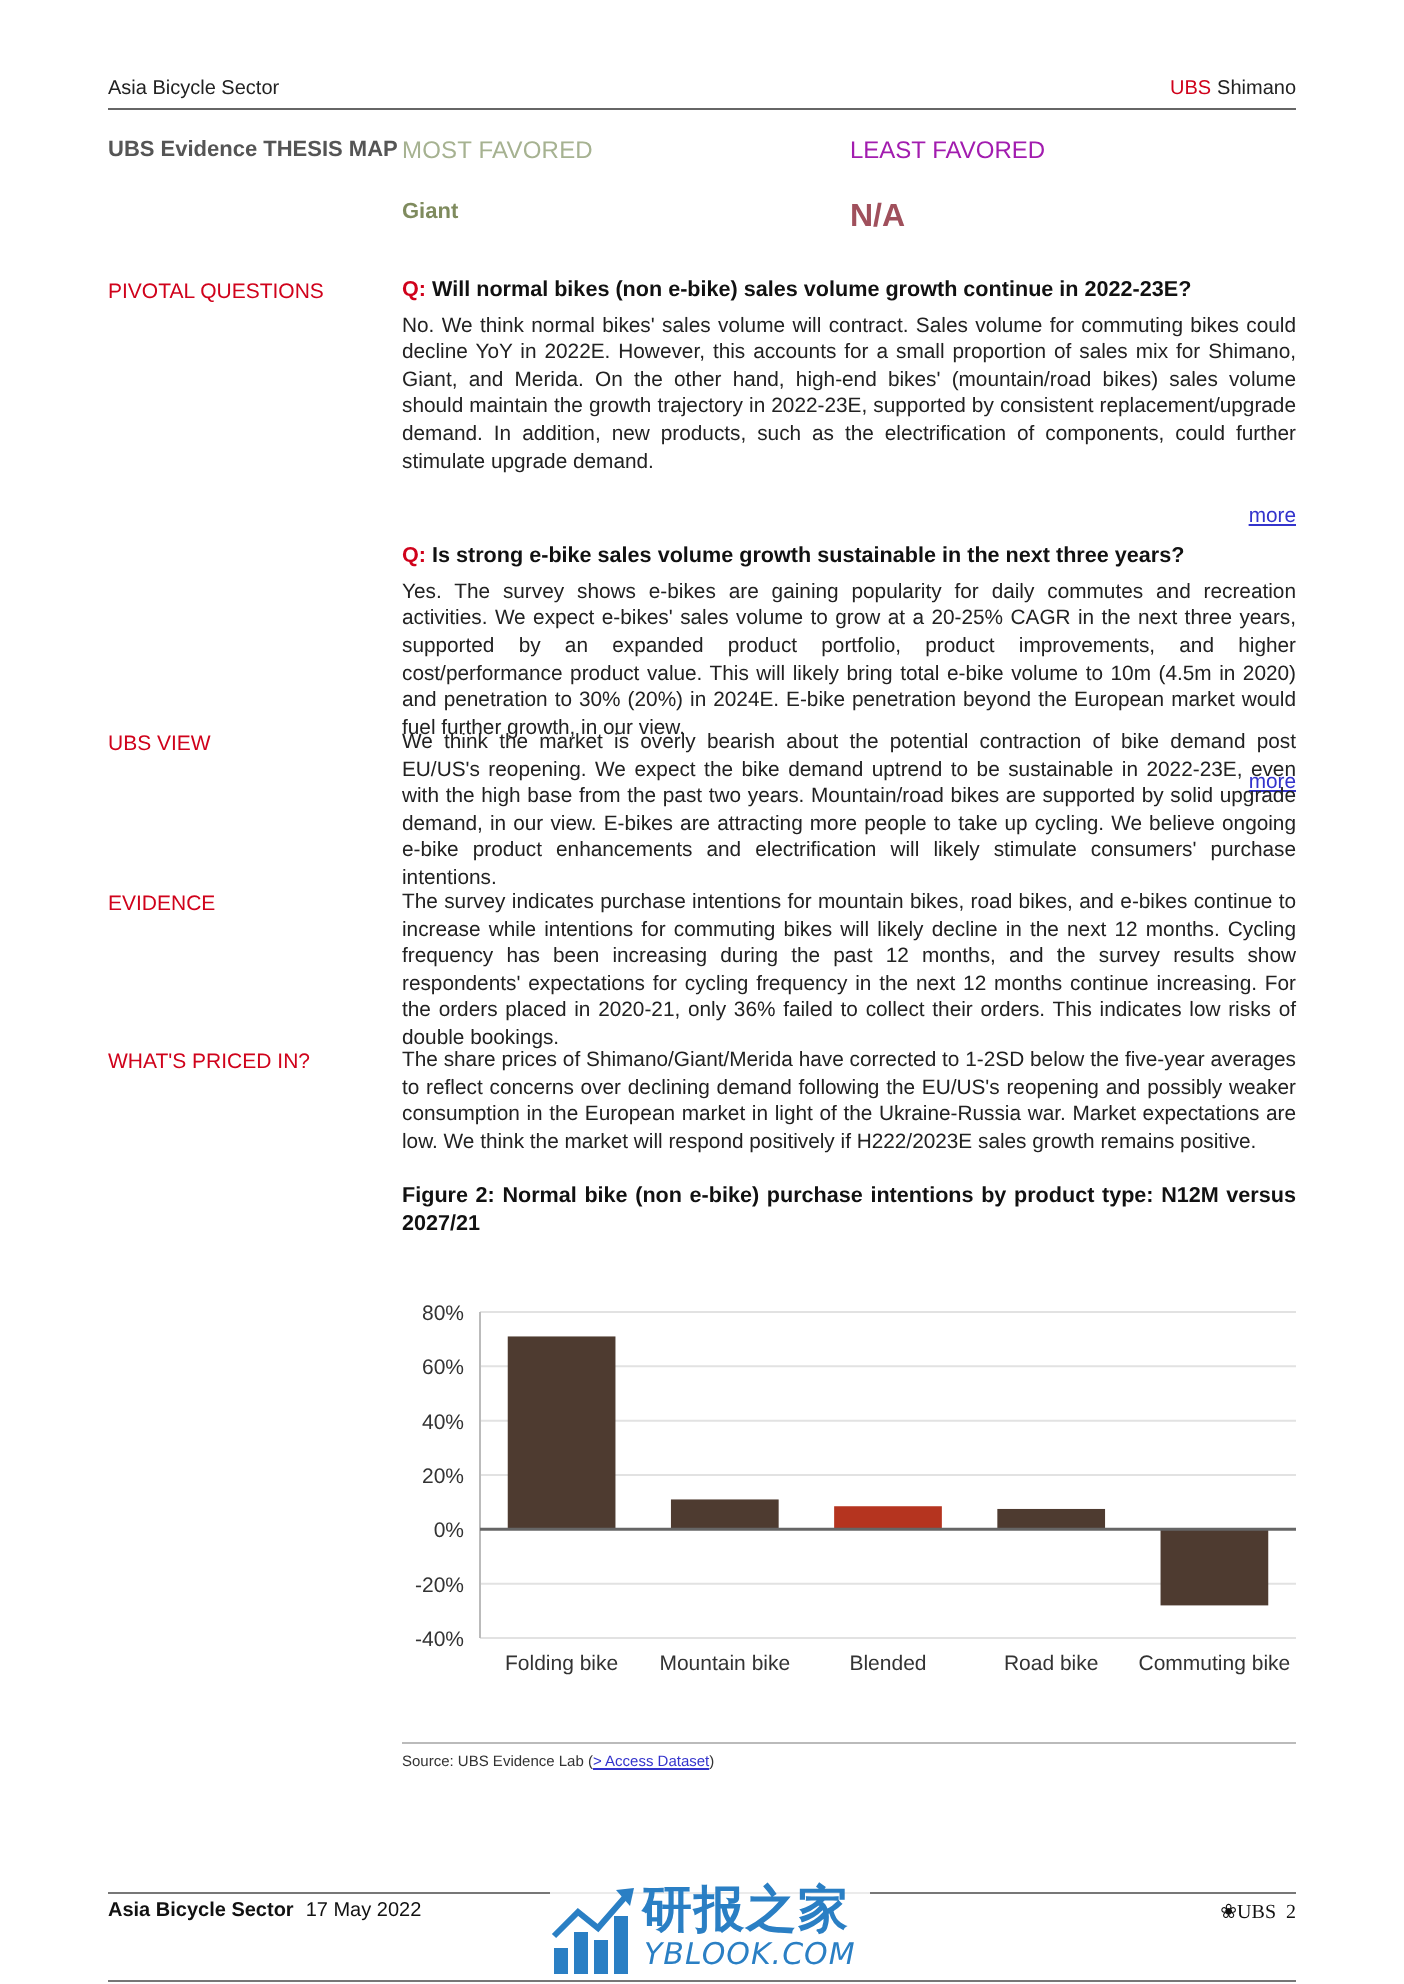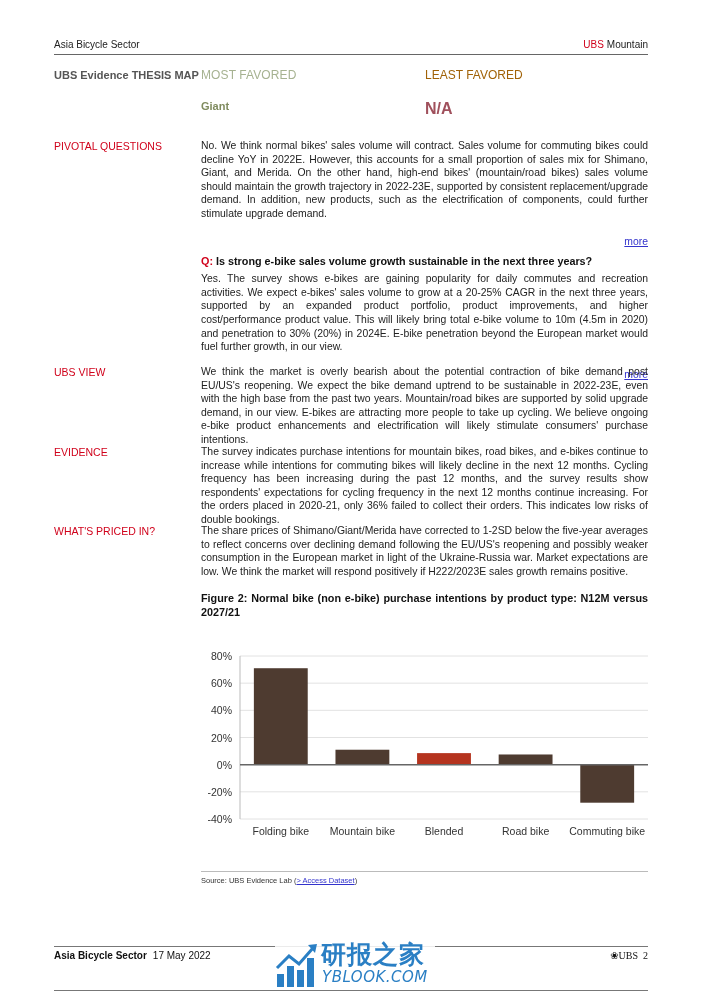--- a/index.html
+++ b/index.html
@@ -6,21 +6,21 @@
   html, body { width: 702px; height: 992px; background: #ffffff; overflow: hidden; }
   body { position: relative; font-family: "Liberation Sans", "DejaVu Sans", sans-serif; color: #1a1a1a; }
 
   .hdr-left { position: absolute; left: 54px; top: 39px; font-size: 10px; color: #222; }
   .hdr-right { position: absolute; right: 54px; top: 39px; font-size: 10px; color: #222; }
   .hdr-right .ubs { color: #d0021b; margin-right: 3px; }
   .hdr-rule { position: absolute; left: 54px; right: 54px; top: 54px; border-top: 1.5px solid #666; }
 
   .thesis-title { position: absolute; left: 54px; top: 69px; font-size: 11px; font-weight: bold; color: #555; }
   .most-fav { position: absolute; left: 201px; top: 68px; font-size: 12px; color: #a6b291; letter-spacing: 0.1px; }
-  .least-fav { position: absolute; left: 425px; top: 68px; font-size: 12px; color: #a16207; }
+  .least-fav { position: absolute; left: 425px; top: 68px; font-size: 12px; color: #a21caf; }
   .most-val { position: absolute; left: 201px; top: 100px; font-size: 11px; font-weight: bold; color: #7f8b5e; }
   .least-val { position: absolute; left: 425px; top: 100px; font-size: 16px; font-weight: bold; color: #a0505c; }
 
   .sec-label { position: absolute; left: 54px; font-size: 10.5px; color: #d0021b; text-transform: none; }
 
   .body-col { position: absolute; left: 201px; width: 447px; font-size: 10.4px; line-height: 13.6px; color: #222; text-align: justify; }
   .q { font-weight: bold; font-size: 10.8px; color: #111; margin-bottom: 4px; text-align: left; }
   .q .qlabel { color: #d0021b; }
   .more { display: block; text-align: right; color: #3333cc; text-decoration: underline; font-size: 10.4px; line-height: 13px; margin-top: 14px; }
 
@@ -42,32 +42,36 @@
   .wm { position: absolute; left: 275px; top: 940px; width: 160px; height: 50px; background: rgba(255,255,255,0.85); }
   .wm-cn { position: absolute; left: 46px; top: -2px; font-size: 25px; color: #2a7fc4; font-family: "DejaVu Sans", sans-serif; letter-spacing: 1px; font-weight: bold; }
   .wm-en { position: absolute; left: 47px; top: 28px; font-size: 15px; color: #2a7fc4; font-family: "DejaVu Sans", sans-serif; letter-spacing: 0.5px; font-style: italic; }
   .wm-icon { position: absolute; left: 0; top: 2px; }
 </style>
 </head>
 <body>
 
 <div class="hdr-left">Asia Bicycle Sector</div>
 <div class="hdr-right">
-  <span class="ubs">UBS</span><span>Mountain</span>
+  <span class="ubs">UBS</span><span>Shimano</span>
 </div>
 <div class="hdr-rule"></div>
 
 <div class="thesis-title">UBS Evidence THESIS MAP</div>
 <div class="most-fav">MOST FAVORED</div>
 <div class="least-fav">LEAST FAVORED</div>
 <div class="most-val">Giant</div>
 <div class="least-val">N/A</div>
 
 <div class="sec-label" style="top:140px;">PIVOTAL QUESTIONS</div>
 <div class="body-col" style="top:139px;">
+  <div class="q">
+    <span class="qlabel">Q:</span>
+    <span>Will normal bikes (non e-bike) sales volume growth continue in 2022-23E?</span>
+  </div>
   <div>No. We think normal bikes' sales volume will contract. Sales volume for commuting bikes could decline YoY in 2022E. However, this accounts for a small proportion of sales mix for Shimano, Giant, and Merida. On the other hand, high-end bikes' (mountain/road bikes) sales volume should maintain the growth trajectory in 2022-23E, supported by consistent replacement/upgrade demand. In addition, new products, such as the electrification of components, could further stimulate upgrade demand.</div>
   <a class="more">more</a>
   <div style="height:7px;"></div>
   <div class="q">
     <span class="qlabel">Q:</span>
     <span>Is strong e-bike sales volume growth sustainable in the next three years?</span>
   </div>
   <div>Yes. The survey shows e-bikes are gaining popularity for daily commutes and recreation activities. We expect e-bikes' sales volume to grow at a 20-25% CAGR in the next three years, supported by an expanded product portfolio, product improvements, and higher cost/performance product value. This will likely bring total e-bike volume to 10m (4.5m in 2020) and penetration to 30% (20%) in 2024E. E-bike penetration beyond the European market would fuel further growth, in our view.</div>
   <a class="more">more</a>
 </div>

